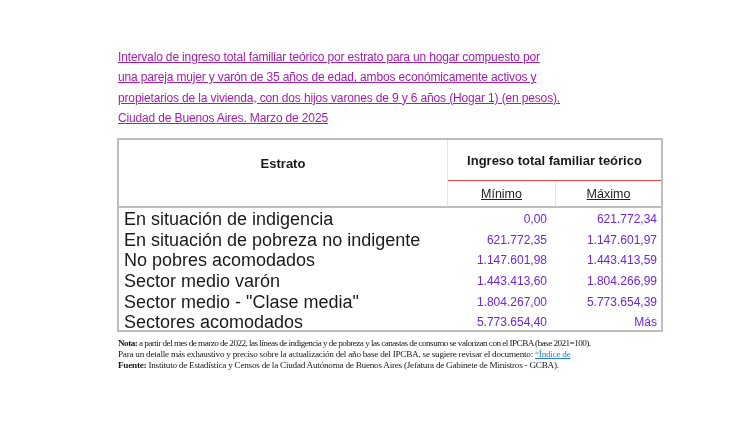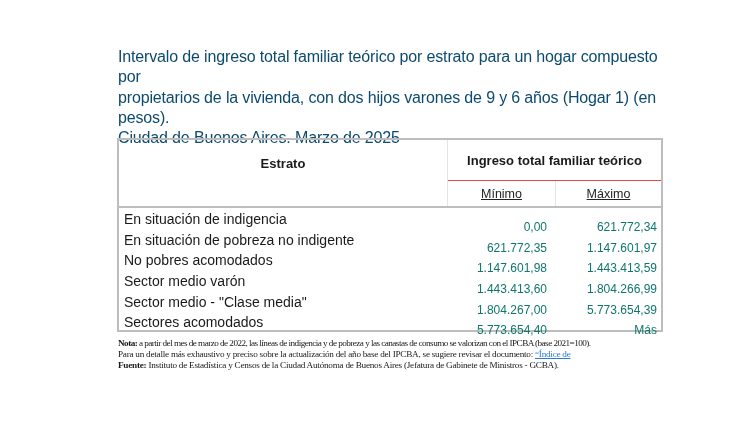--- a/index.html
+++ b/index.html
@@ -1,20 +1,20 @@
 <!DOCTYPE html>
 <html><head>
   <meta charset="utf-8">
   <style>
     * { box-sizing: border-box; margin: 0; padding: 0; }
     html, body { width: 730px; height: 430px; background: #ffffff; overflow: hidden; }
     body { font-family: "Liberation Sans", sans-serif; color: #1a1a1a; position: relative; }
     .title {
       position: absolute; left: 118px; top: 47px; width: 540px;
-      font-size: 16px; line-height: 20.3px; color: #0c4a6e; letter-spacing: -0.15px;
+      font-size: 12px; line-height: 20.3px; color: #a21caf; letter-spacing: -0.15px; text-decoration: underline;
     }
     .tbl {
       position: absolute; left: 117px; top: 138px; width: 546px; height: 194px;
       border: 2px solid #bdbdbd;
     }
     .hdr-estrato {
       position: absolute; left: 0; top: 0; width: 328px; height: 46px;
       display: flex; align-items: center; justify-content: center;
       font-weight: bold; font-size: 13px; color: #1a1a1a;
     }
@@ -31,43 +31,44 @@
       display: flex; align-items: center; justify-content: center;
       font-size: 12.5px; color: #222; text-decoration: underline;
     }
     .hdr-min { left: 329px; width: 107px; }
     .hdr-max { left: 437px; width: 105px; }
     .hsep { position: absolute; left: 0; top: 66px; width: 542px; height: 2px; background: #bdbdbd; }
     .rows { position: absolute; left: 0; top: 69px; width: 542px; }
     .row { position: relative; height: 20.7px; }
     .row .lbl {
       position: absolute; left: 5px; top: 0; height: 20.7px; line-height: 20.7px;
-      font-size: 14px; color: #1a1a1a;
+      font-size: 18px; color: #1a1a1a;
     }
     .row .vmin, .row .vmax {
-      position: absolute; top: 8px; height: 20.7px; line-height: 20.7px;
-      font-size: 12px; color: #0f766e; text-align: right;
+      position: absolute; top: 0; height: 20.7px; line-height: 20.7px;
+      font-size: 12px; color: #6d28d9; text-align: right;
     }
     .row .vmin { left: 329px; width: 99px; }
     .row .vmax { left: 437px; width: 101px; }
     .notes {
       position: absolute; left: 118px; top: 338px; width: 548px;
       font-family: Liberation Serif, serif; font-size: 9.2px; line-height: 11.2px; color: #1a1a1a;
       letter-spacing: -0.25px;
     }
     .notes .ln { white-space: nowrap; }
     .notes b { font-weight: bold; }
     .notes .link { color: #2a7bd6; text-decoration: underline; margin-top: 8px; }
     .notes .cond { letter-spacing: -0.55px; }
   </style>
 </head>
 <body>
 
 <div class="title">
   <div>Intervalo de ingreso total familiar teórico por estrato para un hogar compuesto por</div>
+  <div>una pareja mujer y varón de 35 años de edad, ambos económicamente activos y</div>
   <div>propietarios de la vivienda, con dos hijos varones de 9 y 6 años (Hogar 1) (en pesos).</div>
   <div>Ciudad de Buenos Aires. Marzo de 2025</div>
 </div>
 
 <div class="tbl">
   <div class="hdr-estrato">Estrato</div>
   <div class="vdiv main"></div>
   <div class="hdr-group">Ingreso total familiar teórico</div>
   <div class="hdr-min">Mínimo</div>
   <div class="vdiv sub"></div>

